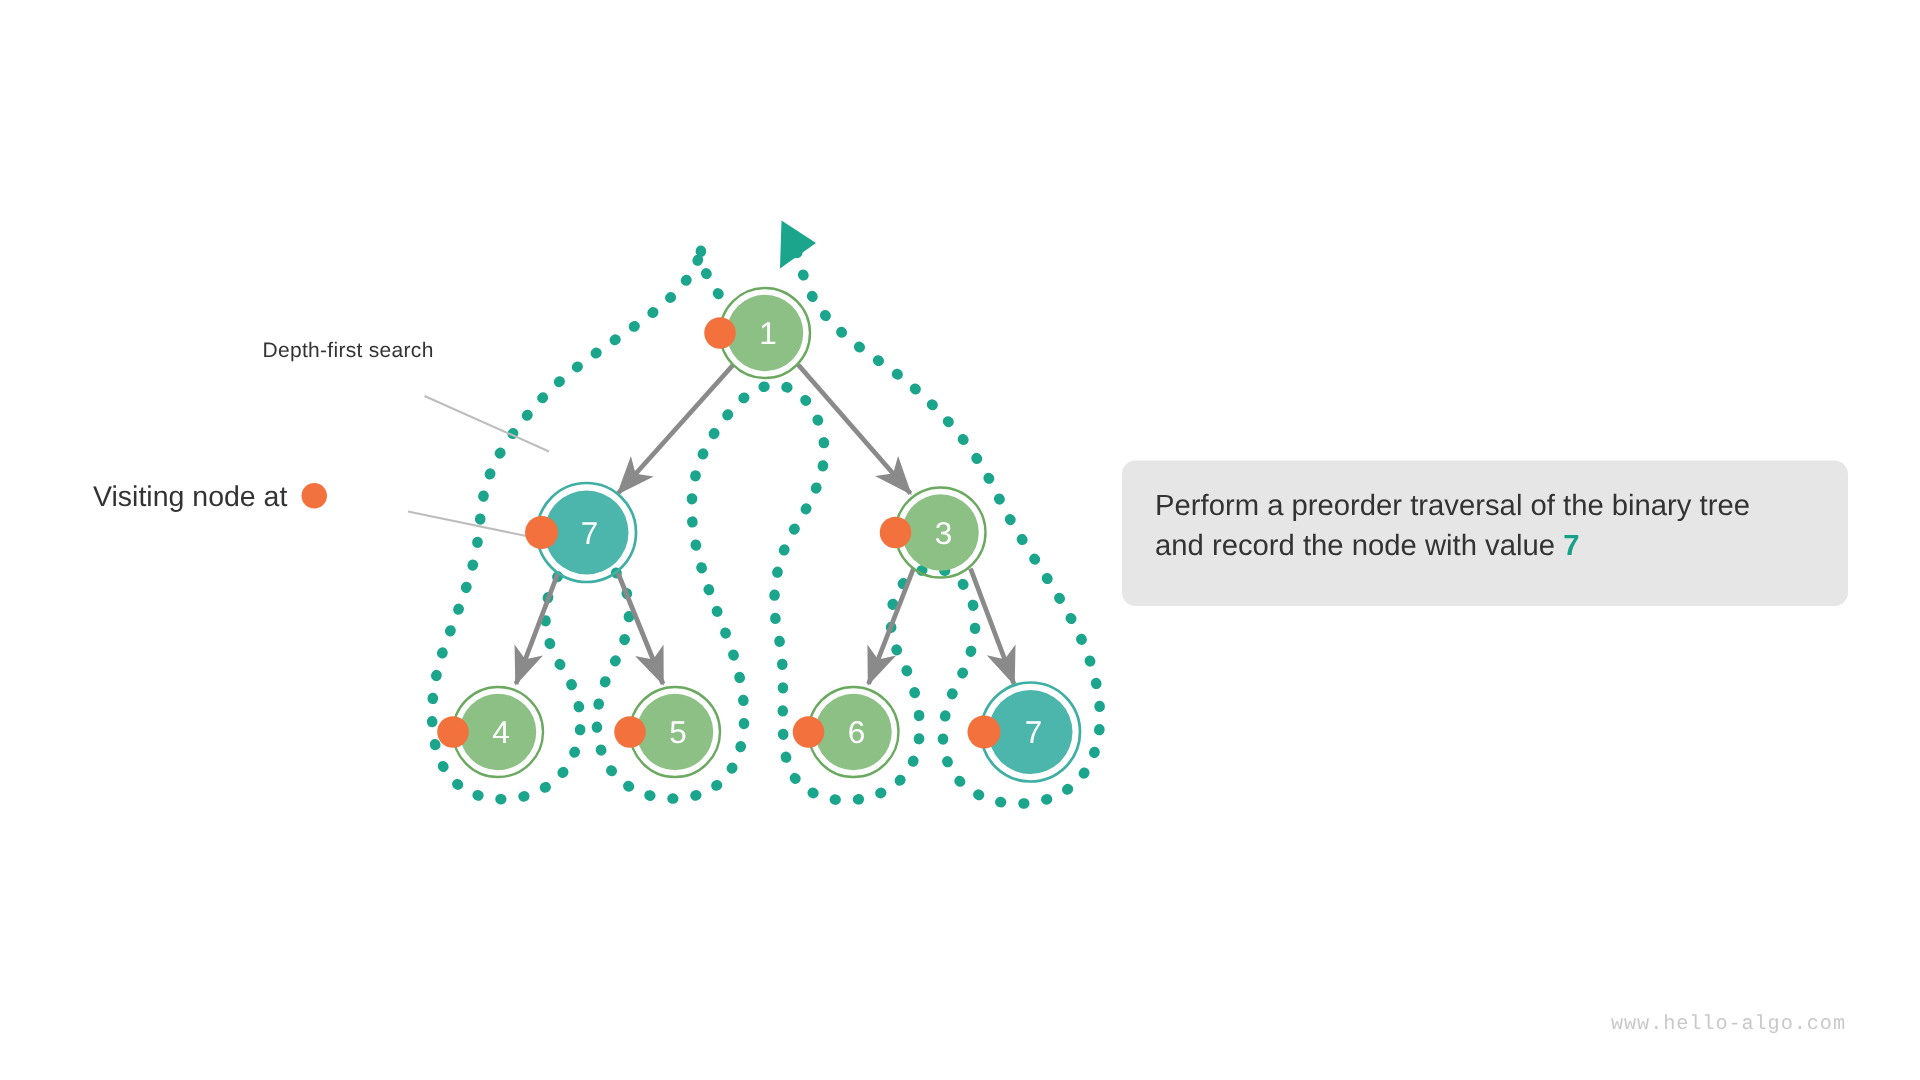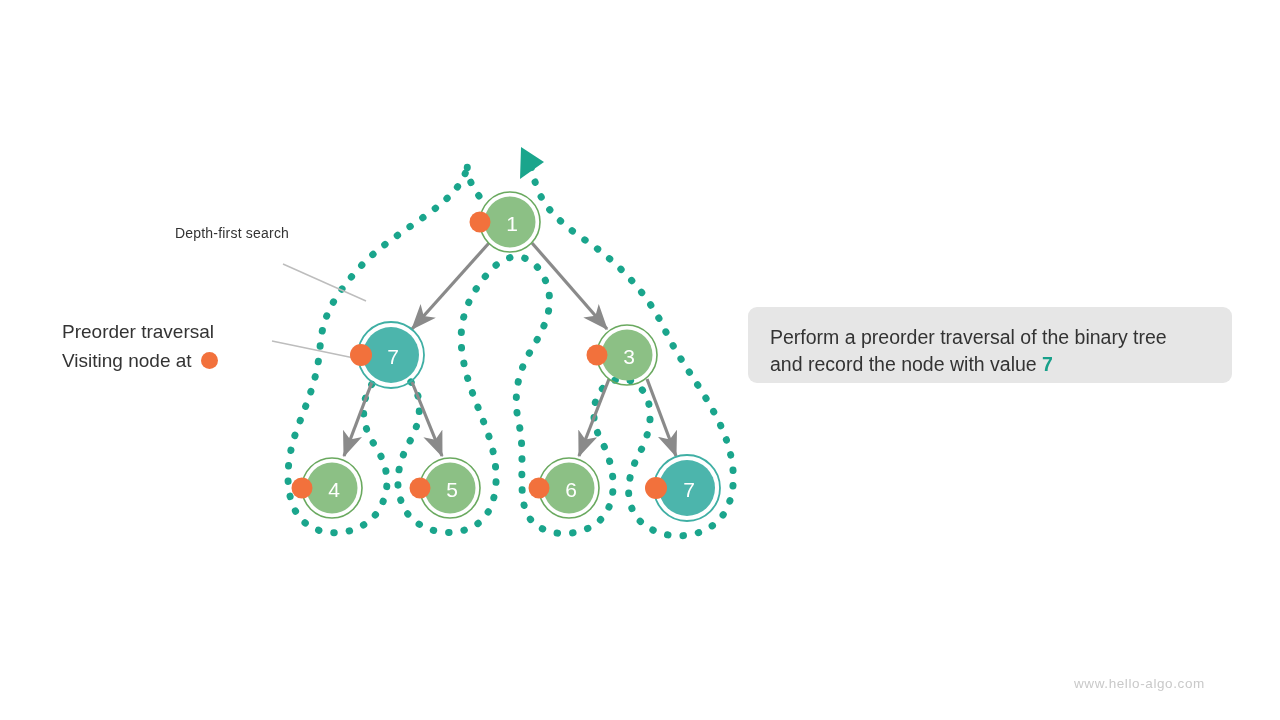--- a/index.html
+++ b/index.html
@@ -21,33 +21,33 @@
     font-size:19px;color:#333333;white-space:nowrap;line-height:29px;
   }
   .label-pre .ln{display:block;}
   .inline-dot{
     display:inline-block;width:17px;height:17px;border-radius:50%;
     background:#F2713C;vertical-align:-2px;margin-left:9px;
   }
 
   
   .infobox{
-    position:absolute;left:748px;top:307px;width:484px;height:76px;
+    position:absolute;left:748px;top:307px;width:484px;height:97px;
     background:#e6e6e6;border-radius:9px;box-sizing:border-box;
     padding:17px 32px 0 22px;
   }
   .infobox .txt{
     font-size:19.5px;color:#333333;line-height:27px;
   }
   .infobox .hl{color:#18A08A;font-weight:bold;}
 
   
   .watermark{
     position:absolute;left:1074px;top:676px;
-    font-family:Liberation Sans, sans-serif;
+    font-family:Liberation Mono, monospace;
     font-size:13.5px;color:#c9c9c9;letter-spacing:.6px;white-space:nowrap;
   }
 
   
   .node-val{
     font-family:"Liberation Sans",sans-serif;
     font-size:21px;fill:#ffffff;text-anchor:middle;dominant-baseline:central;
   }
 </style>
 </head>
@@ -163,21 +163,20 @@
       <circle cx="687" cy="488" r="33" fill="none" stroke="#3FAFA4" stroke-width="1.8"></circle>
       <circle cx="687" cy="488" r="28" fill="#4CB5AC"></circle>
       <circle cx="656" cy="488" r="11" fill="#F2713C"></circle>
       <text class="node-val" x="689" y="489">7</text>
     </g>
   </svg>
 
   <div class="label-dfs">Depth-first search</div>
 
   <div class="label-pre">
-    <span class="ln">Preorder traversal</span>
     <span class="ln"><span>Visiting node at</span><span class="inline-dot"></span></span>
   </div>
 
   <div class="infobox">
     <div class="txt"><span>Perform a preorder traversal of the binary tree and record the node with value </span><span class="hl">7</span></div>
   </div>
 
   <div class="watermark">www.hello-algo.com</div>
 
 </div>

